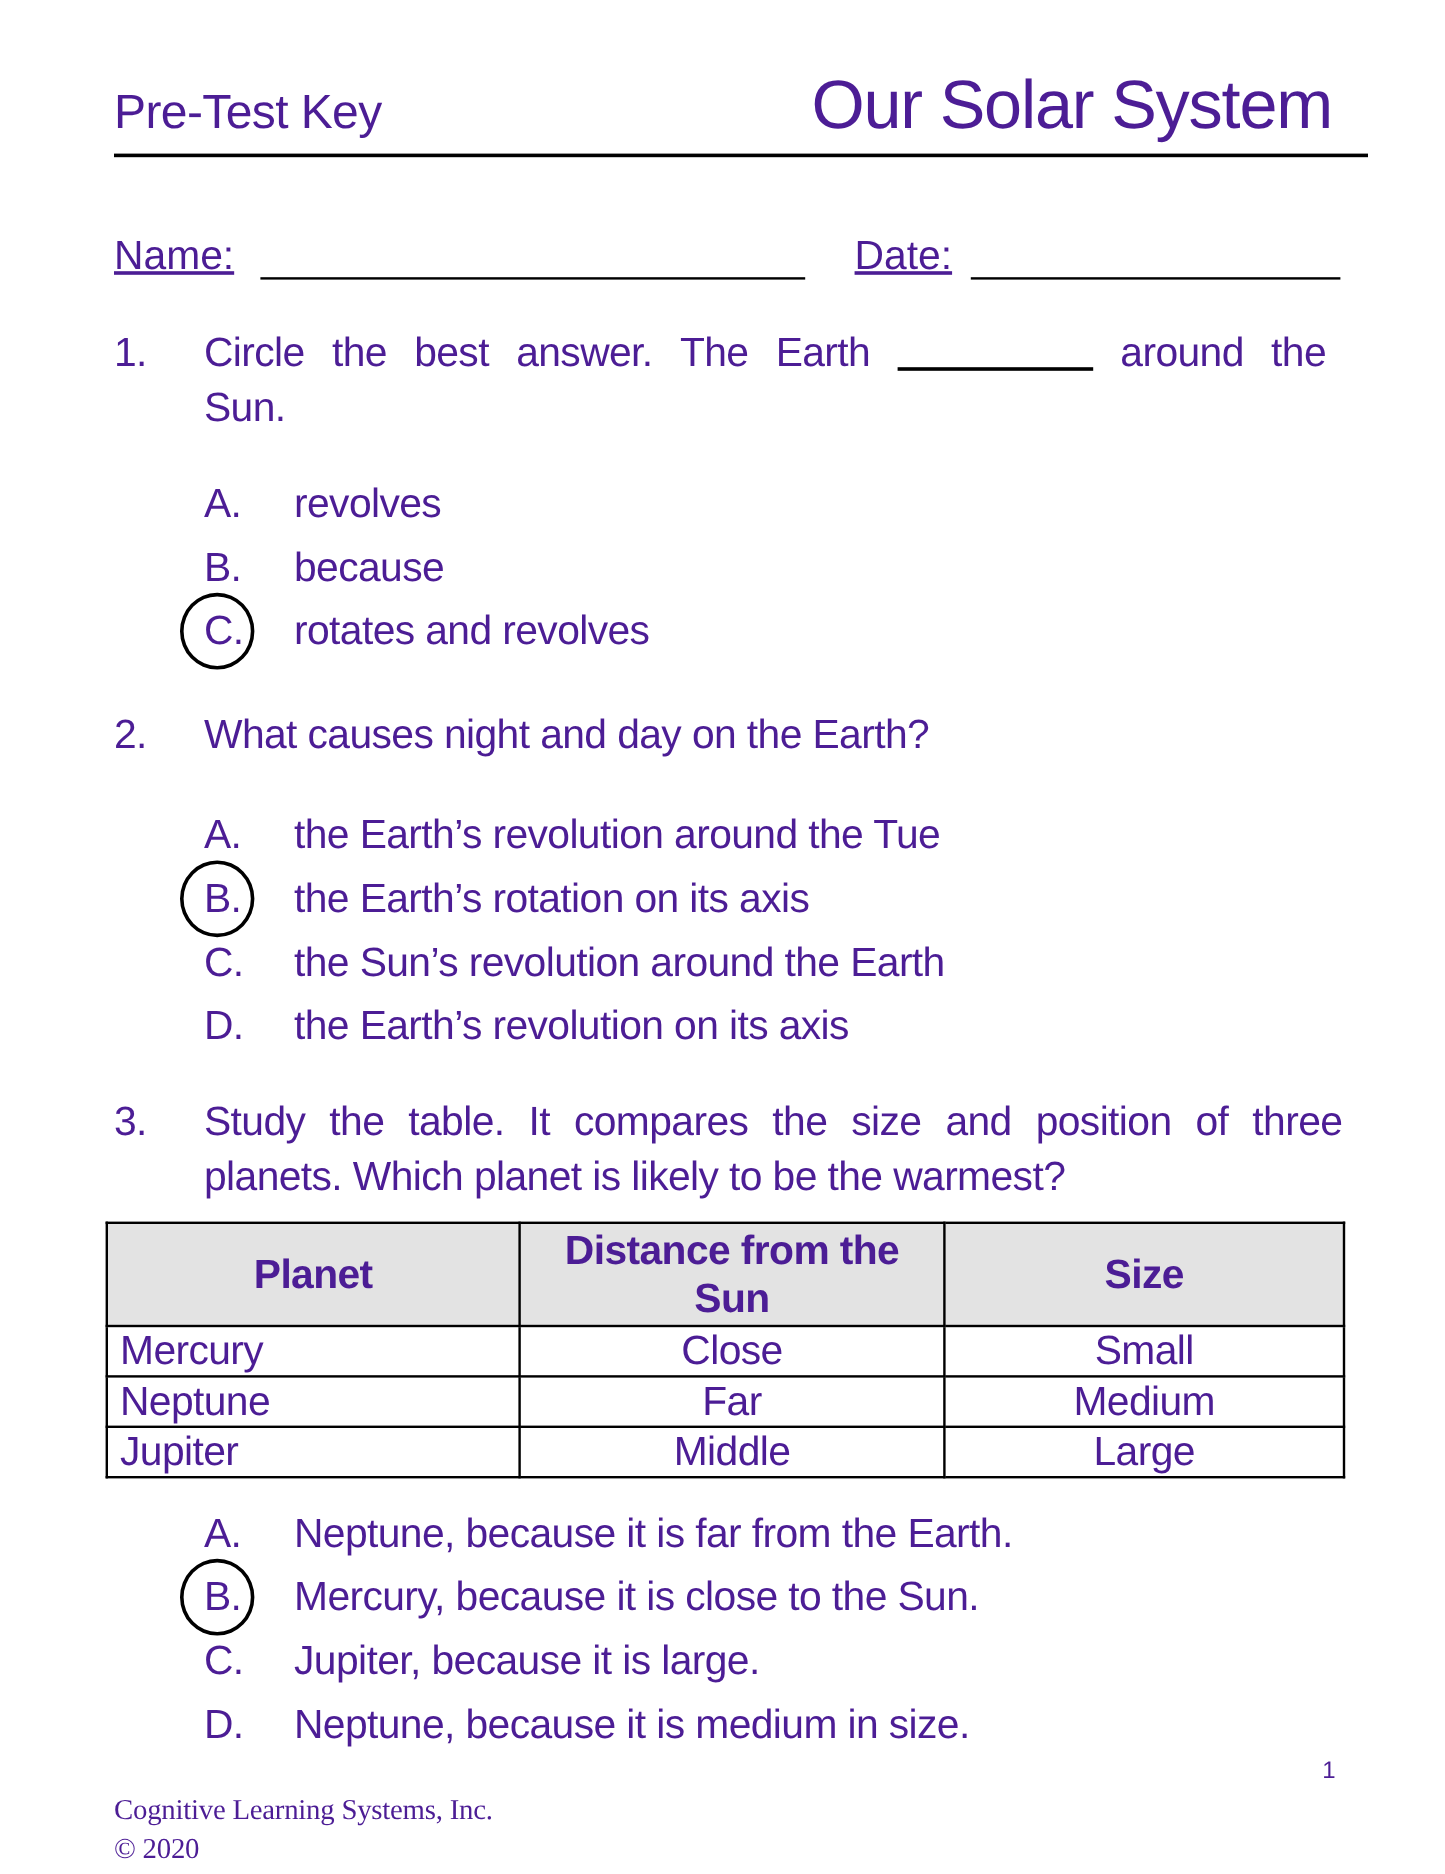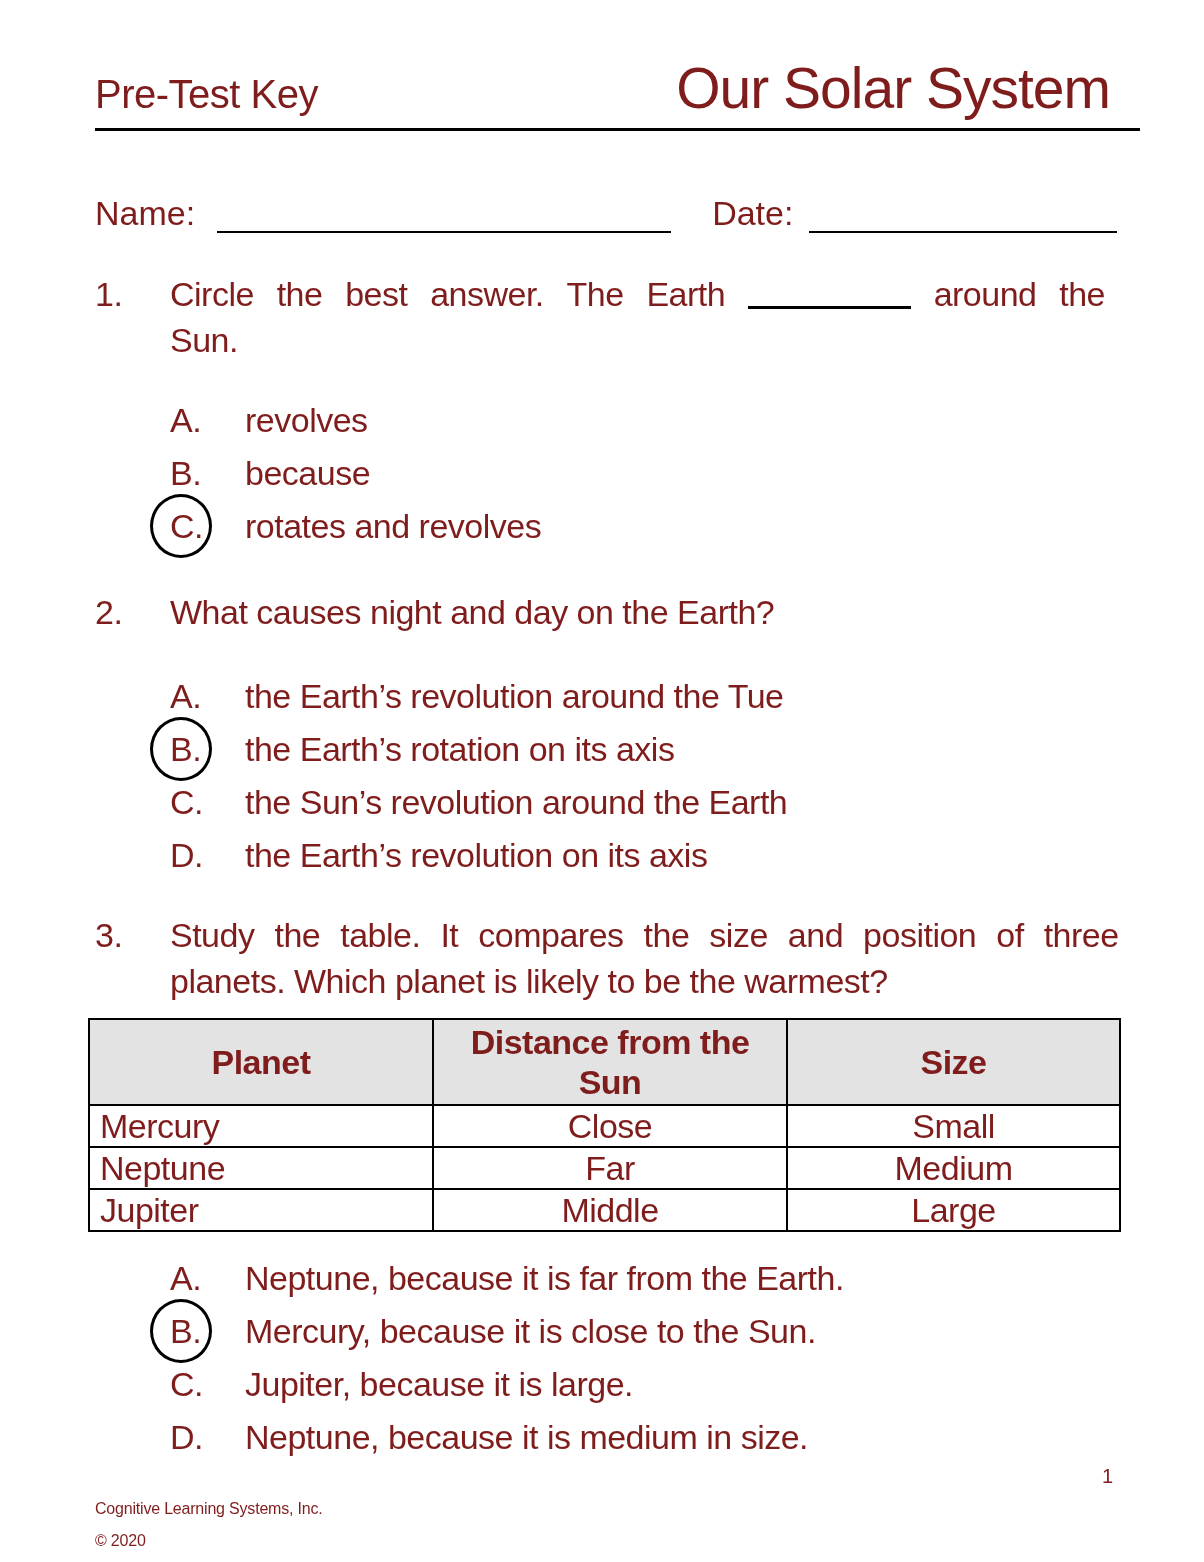--- a/index.html
+++ b/index.html
@@ -1,21 +1,21 @@
 <!DOCTYPE html>
 <html><head>
 <meta charset="utf-8">
 <style>
   * { margin:0; padding:0; box-sizing:border-box; }
   html,body { background:#ffffff; }
   .page {
     position:relative;
     width:1204px; height:1562px;
     background:#ffffff;
-    color:#7f1d1d;
+    color:#4c1d95;
     font-family:"Liberation Sans","DejaVu Sans",sans-serif;
     overflow:hidden;
   }
   .content {
     position:absolute; left:95px; top:0; width:1045px;
   }
 
   
   .header {
     display:flex; justify-content:space-between; align-items:baseline;
@@ -23,21 +23,21 @@
     border-bottom:3px solid #000;
   }
   .pretest { font-size:40px; line-height:1.15; letter-spacing:-0.5px; }
   .doc-title { font-size:57px; line-height:1.15; letter-spacing:-1px; margin-right:30px; }
 
   
   .name-row {
     margin-top:62px;
     width:1022px;
     display:flex; align-items:flex-start;
-    font-size:34px; line-height:40px;
+    font-size:34px; line-height:40px;text-decoration:underline;
   }
   .uline { display:inline-block; border-bottom:2px solid #000; height:40px; }
   .name-line { width:454px; margin-left:22px; }
   .ndgap { width:41px; }
   .date-line { flex:1; margin-left:16px; }
 
   
   .question { display:flex; }
   .q1 { margin-top:38px; }
   .q2 { margin-top:46px; }
@@ -85,21 +85,21 @@
     height:42px; line-height:40px; text-align:center; vertical-align:middle; padding:0;
   }
   .planet-table td.cell-left { text-align:left; padding-left:10px; }
   .col-planet { width:344px; }
   .col-distance { width:354px; }
   .col-size { width:333px; }
 
   
   .footer-left {
     position:absolute; left:95px; top:1493px;
-    font-size:16px; line-height:32px; letter-spacing:-0.2px;
+    font-size:24px; line-height:32px; letter-spacing:-0.2px;font-family:Liberation Serif, serif;
   }
   .footer-page {
     position:absolute; top:1460px; right:91px;
     font-size:20px; line-height:32px;
   }
 </style>
 </head>
 <body>
 
 <div class="page">

